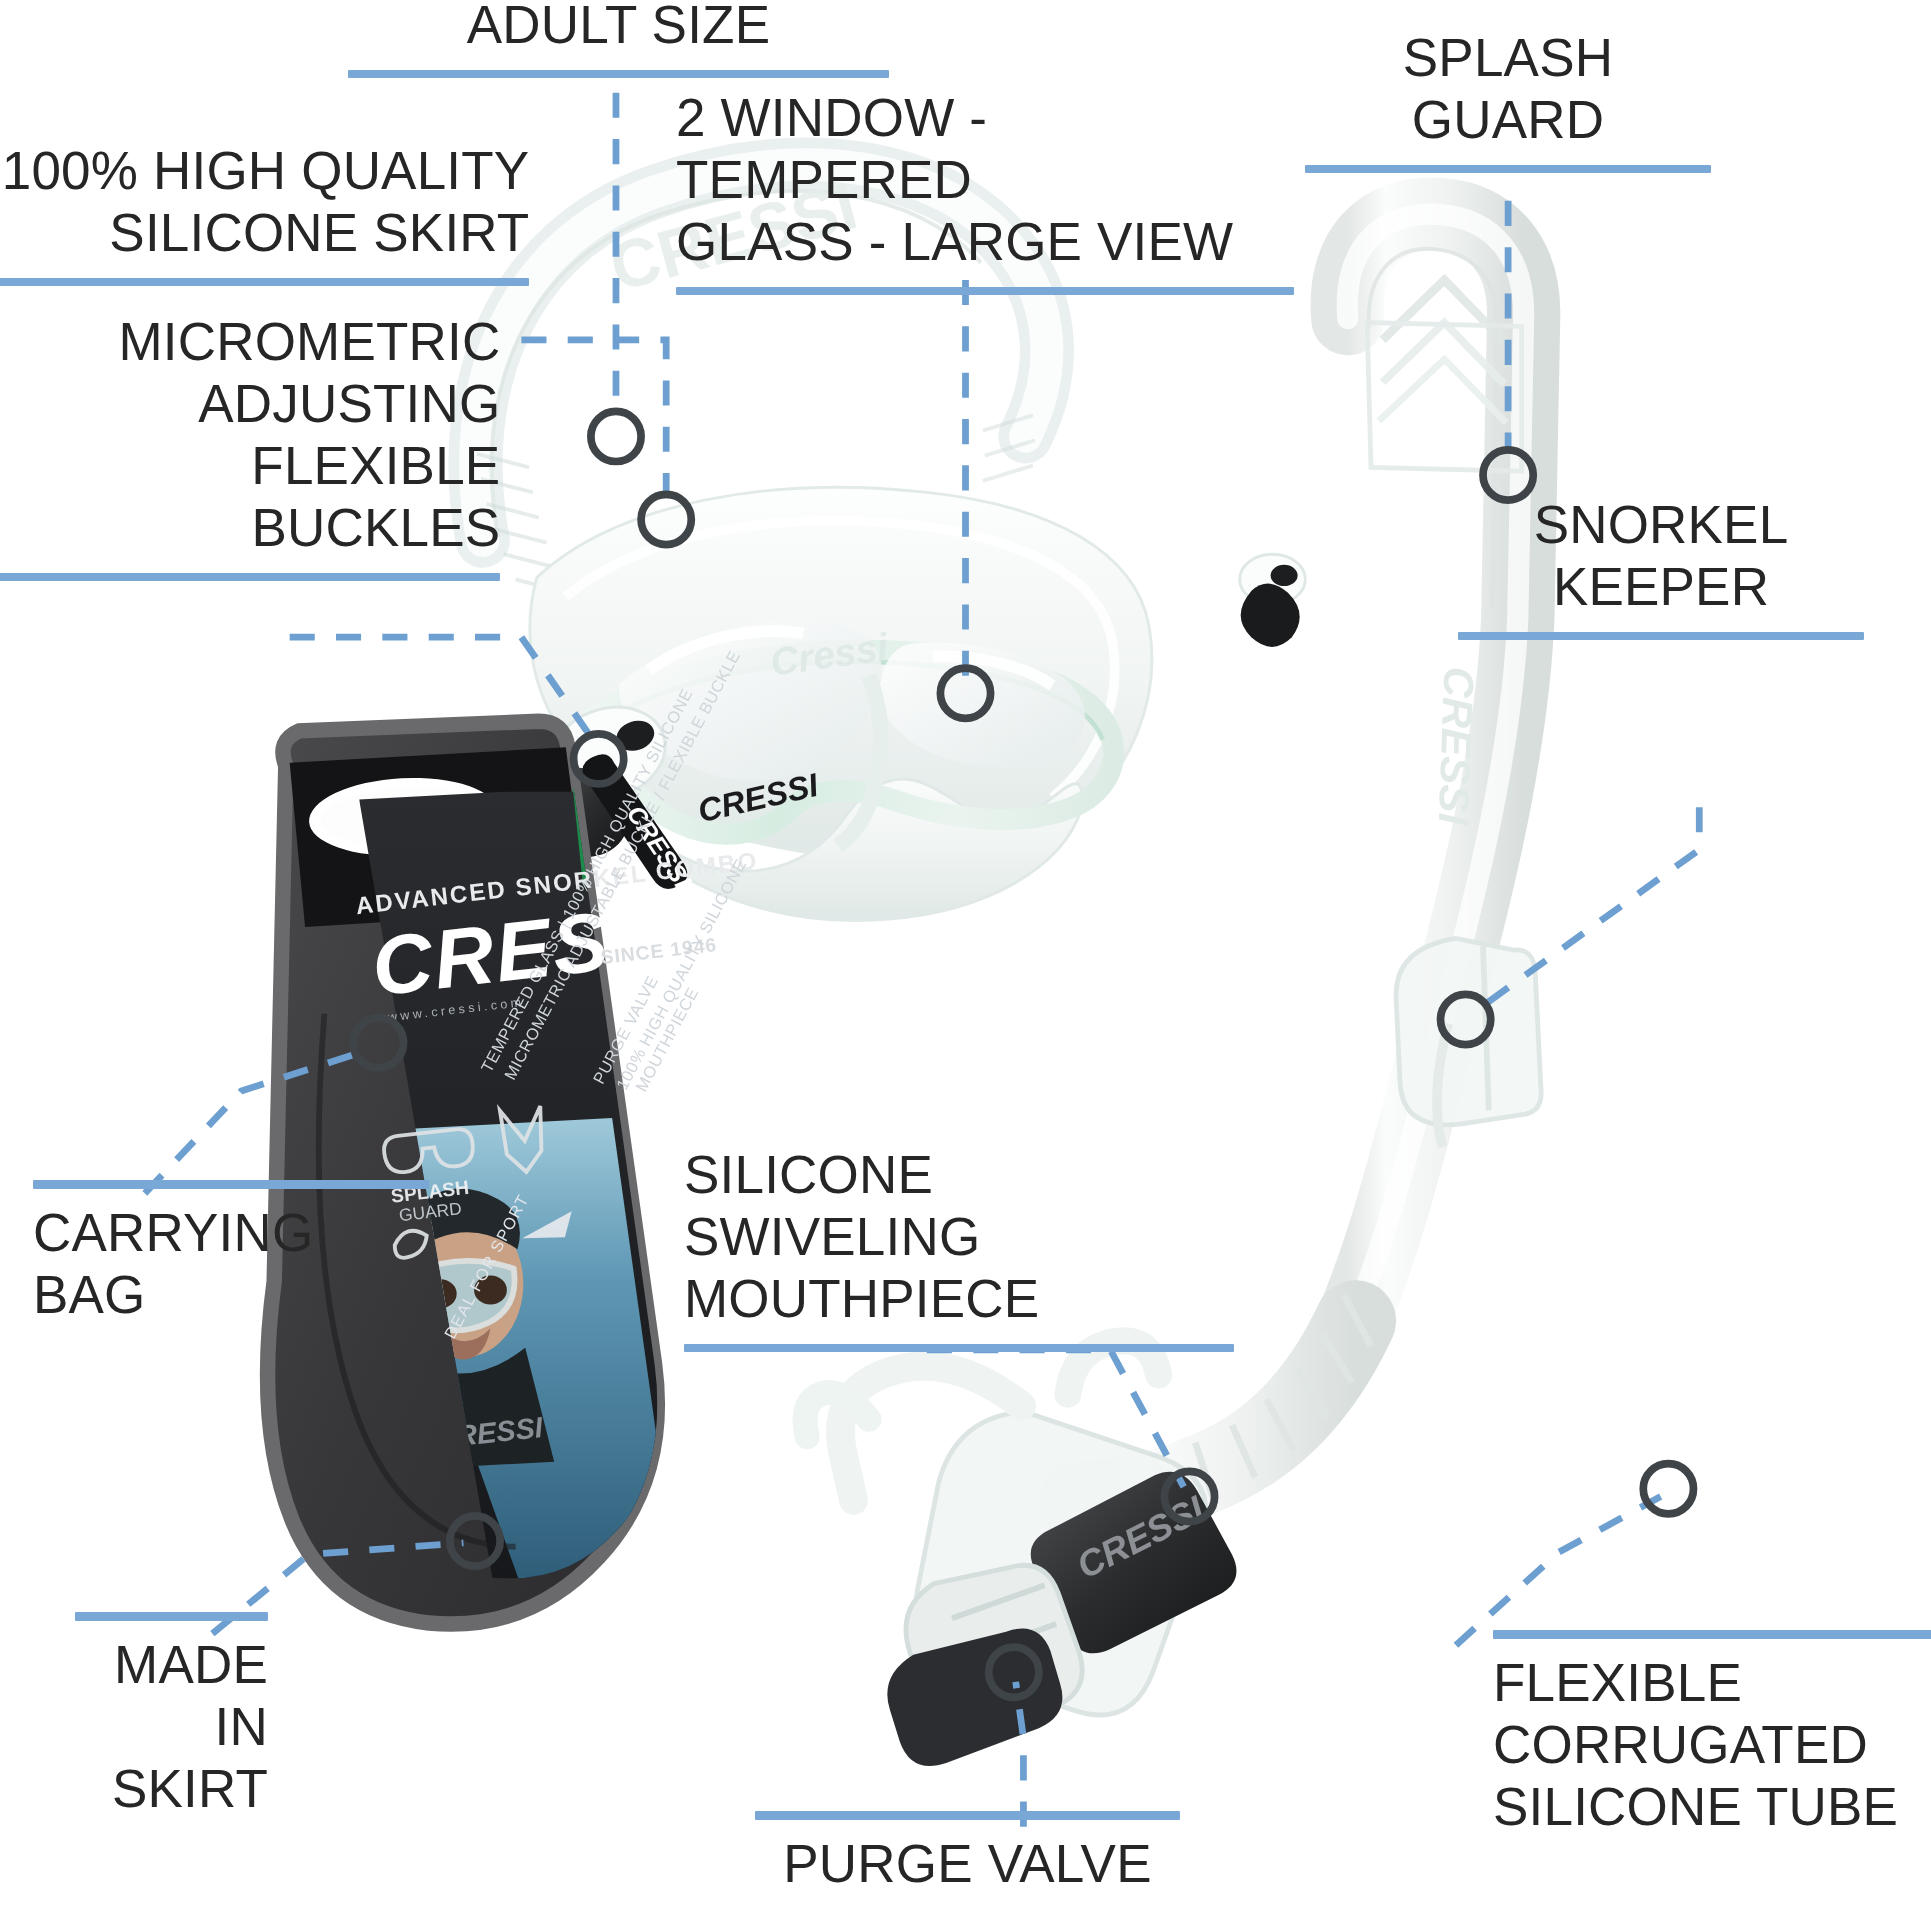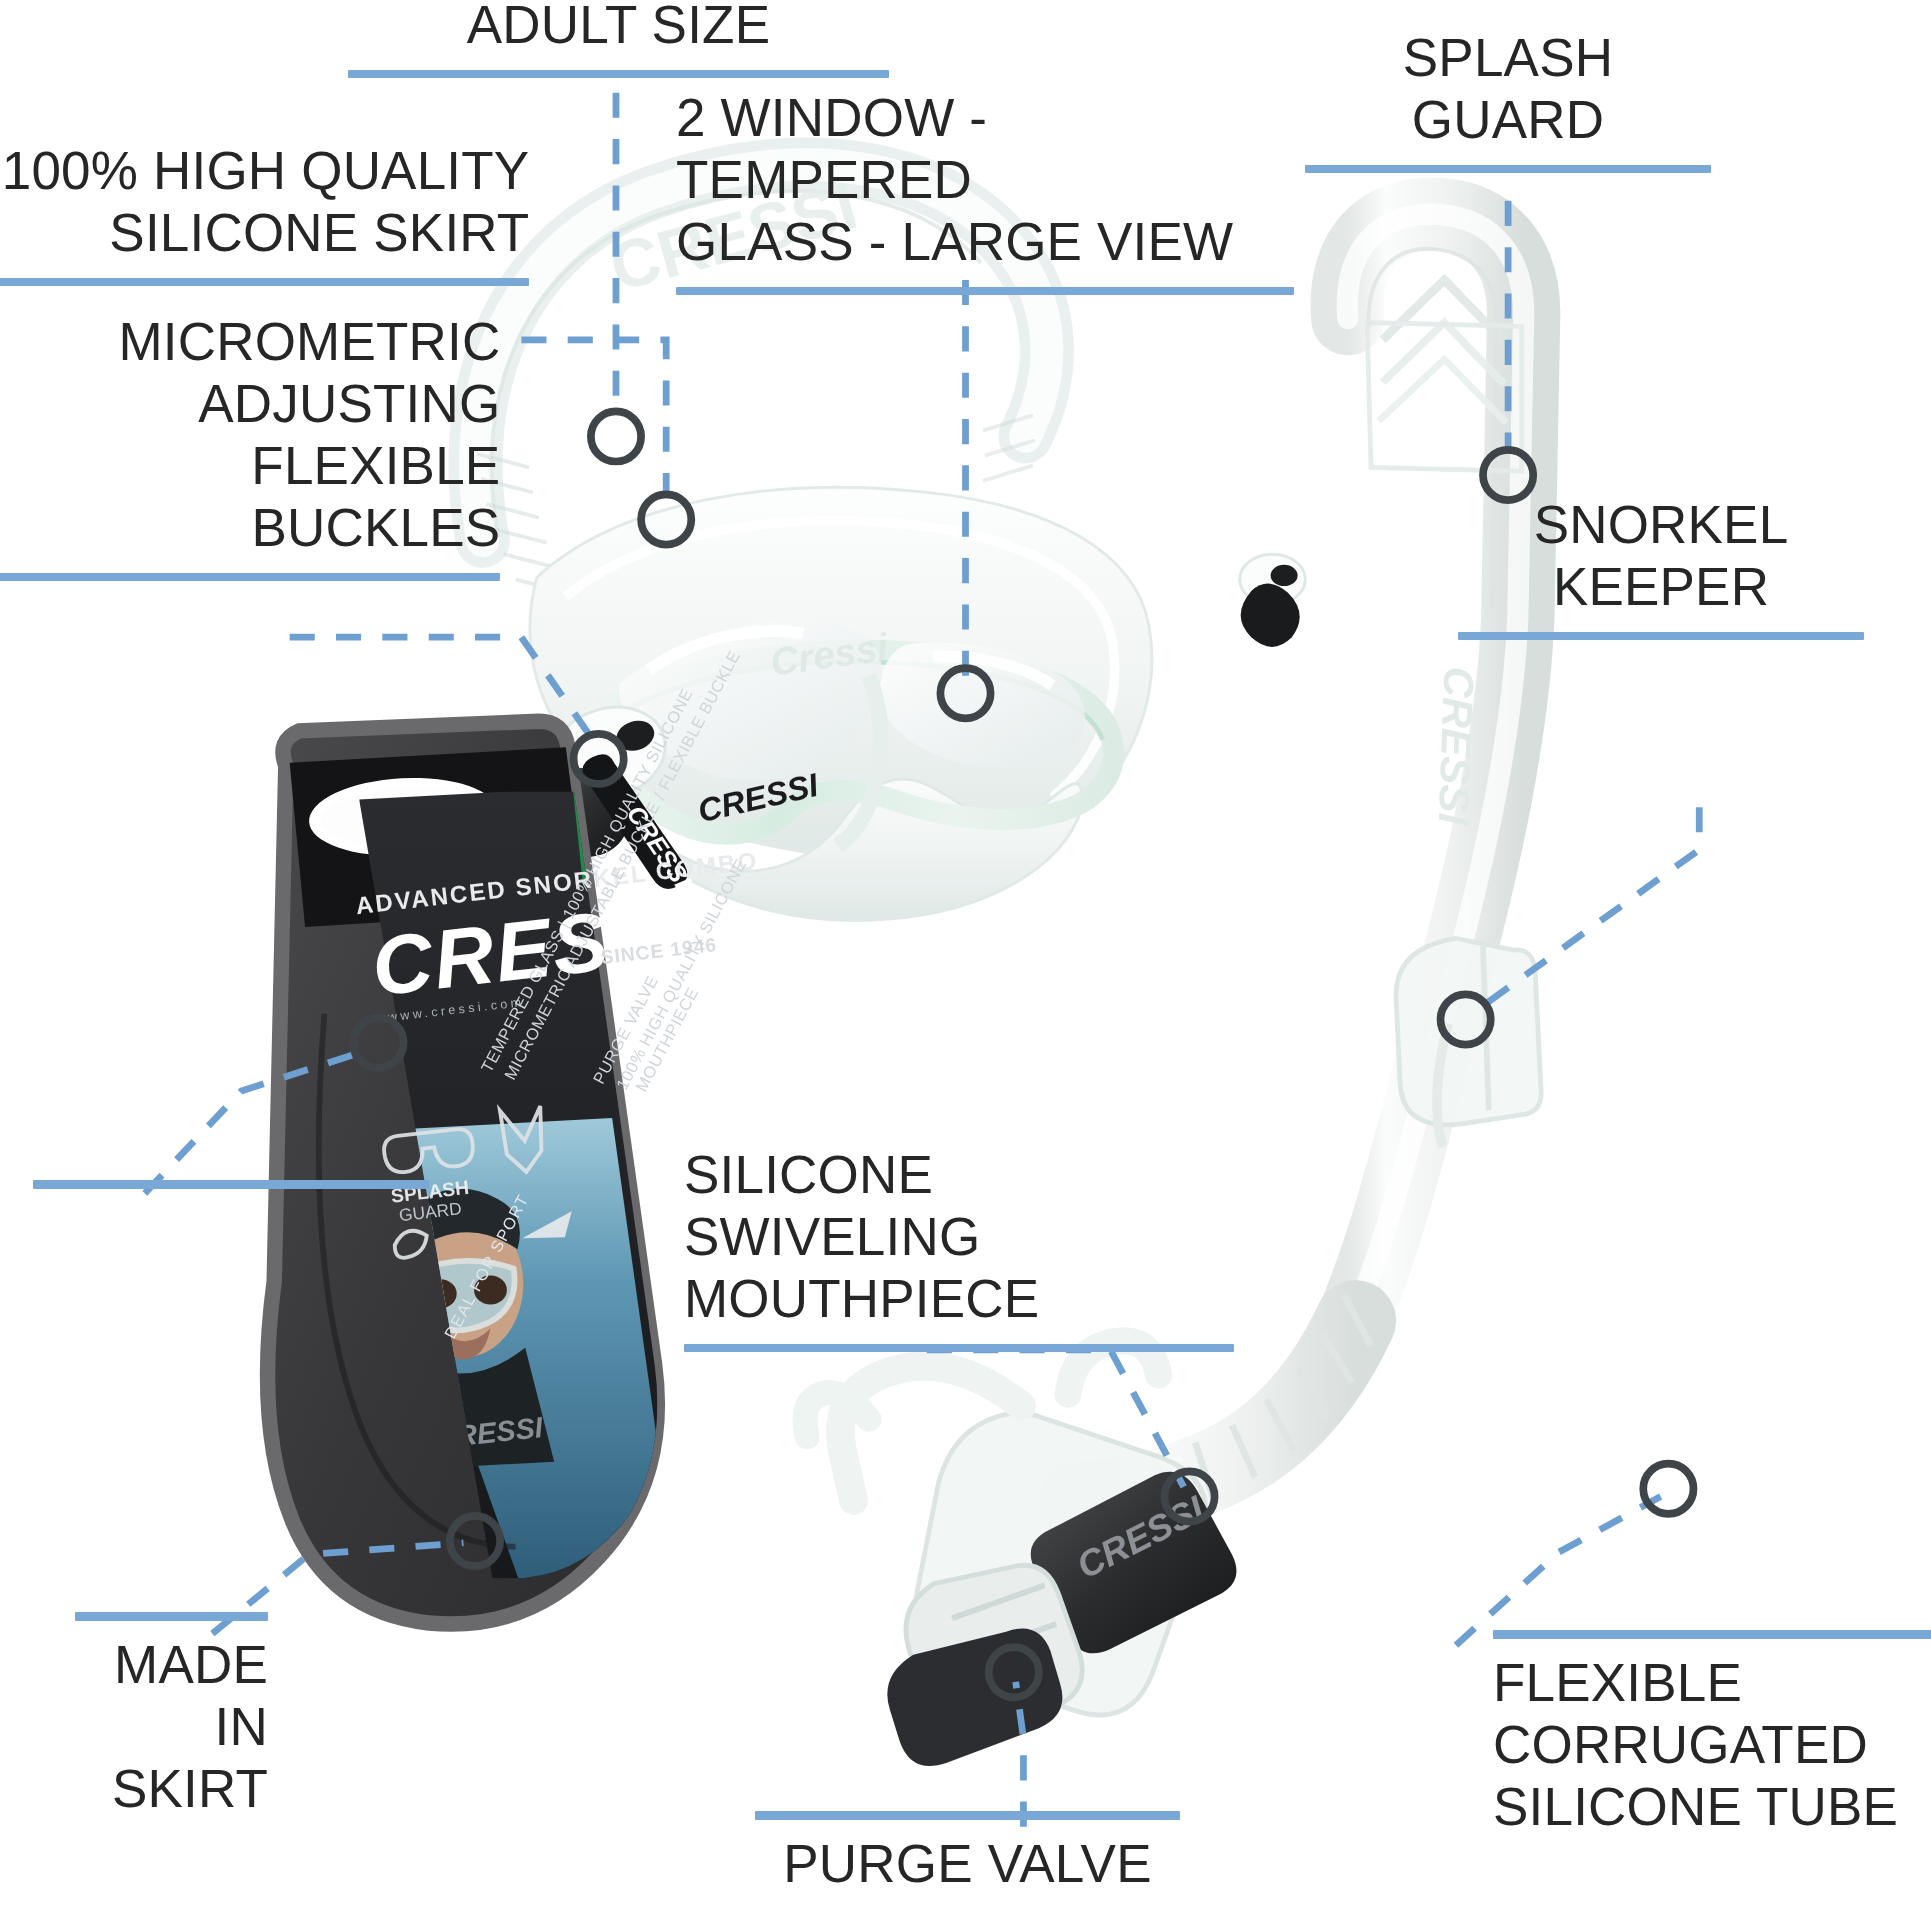--- a/index.html
+++ b/index.html
@@ -338,20 +338,22 @@
   </div>
 
   <div class="callout rule-below ta-c" style="left:1458px;top:494px;width:406px;">
     <div class="txt">SNORKEL
 KEEPER</div>
     <div class="rule"></div>
   </div>
 
   <div class="callout rule-above ta-l" style="left:33px;top:1180px;width:396px;">
     <div class="rule"></div>
+    <div class="txt">CARRYING
+BAG</div>
   </div>
 
   <div class="callout rule-below ta-l" style="left:684px;top:1144px;width:550px;">
     <div class="txt">SILICONE SWIVELING
 MOUTHPIECE</div>
     <div class="rule"></div>
   </div>
 
   <div class="callout rule-above ta-r" style="left:75px;top:1612px;width:193px;">
     <div class="rule"></div>

